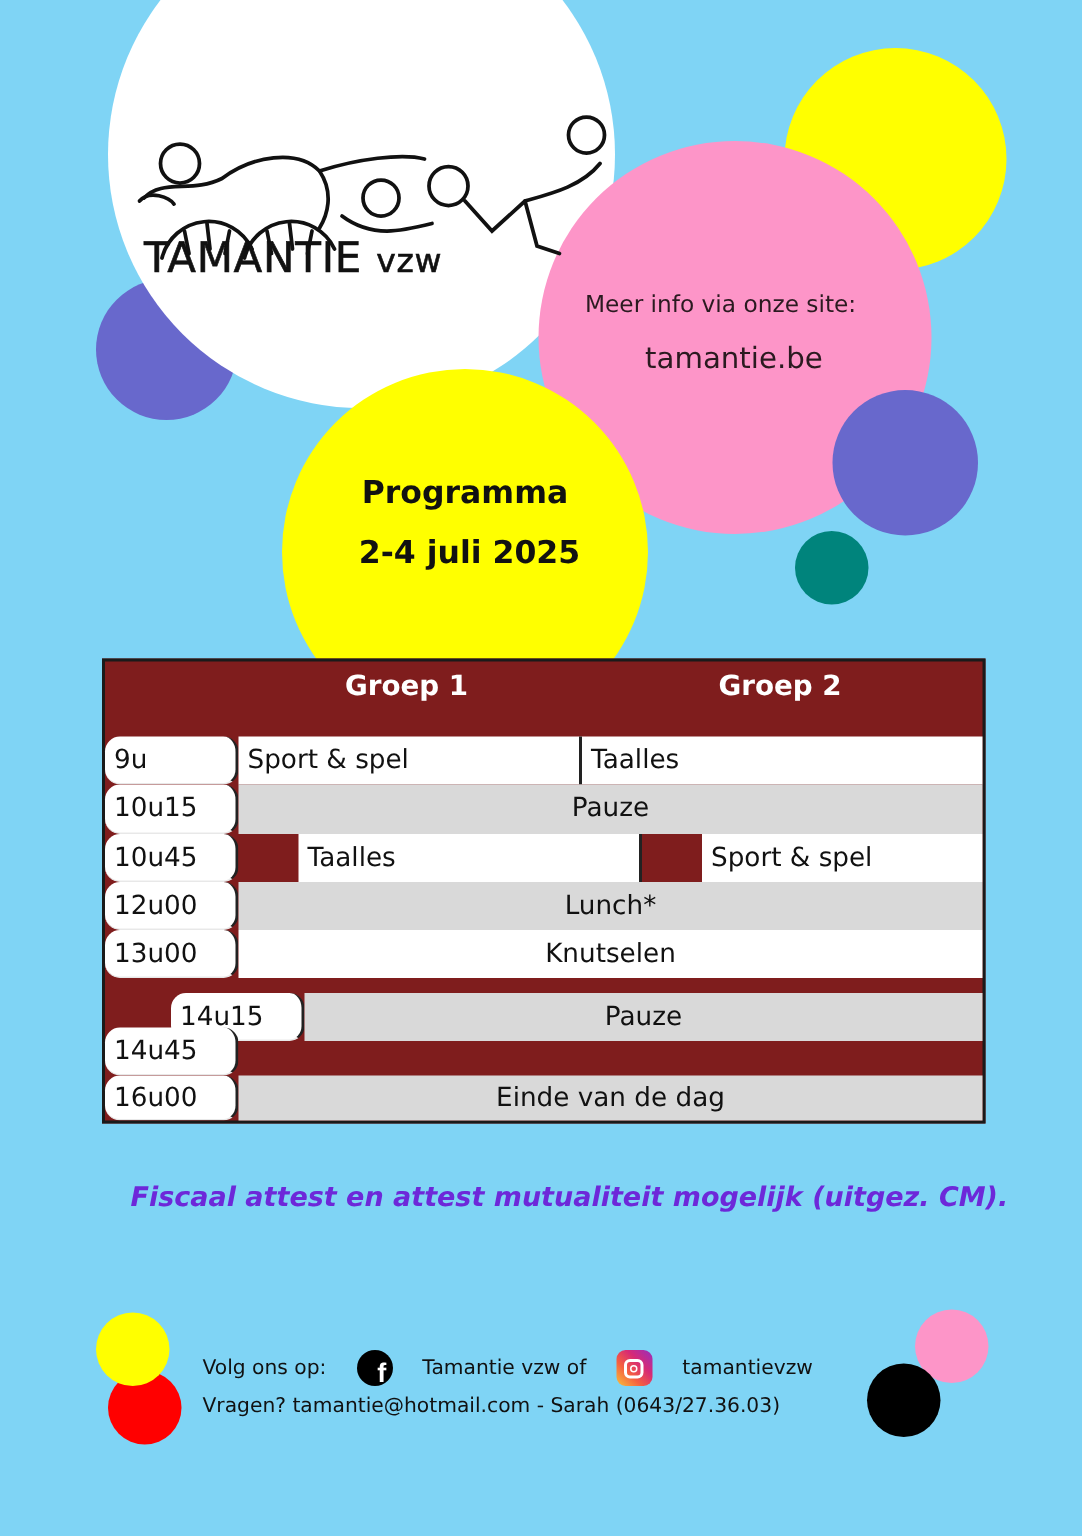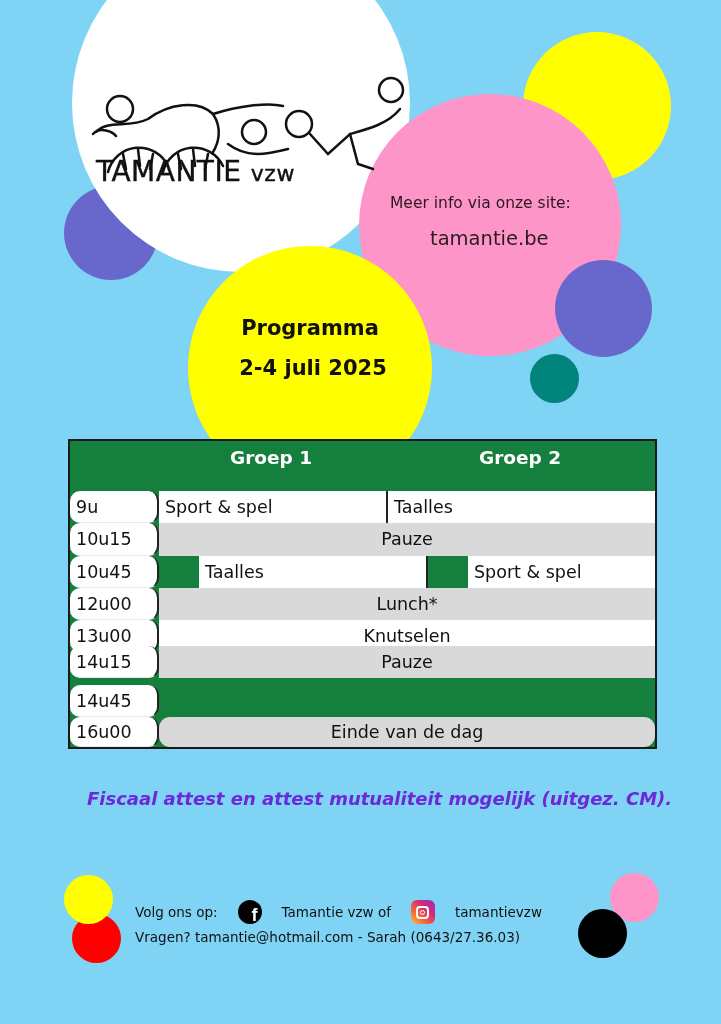--- a/index.html
+++ b/index.html
@@ -16,21 +16,21 @@
     color:#111; -webkit-text-stroke:0.4px #111;
   }
   .logo-text .vzw { font-size:22px; }
   .site-label { position:absolute; left:390px; top:194px; font-size:15.5px; color:#2b1a20; }
   .site-url { position:absolute; left:430px; top:227px; font-size:19.5px; color:#2b1a20; }
   .title1 { position:absolute; left:188px; width:244px; text-align:center; top:316px; font-weight:bold; font-size:21px; }
   .title2 { position:absolute; left:188px; width:250px; text-align:center; top:356px; font-weight:bold; font-size:21px; }
 
   .table {
     position:absolute; left:68px; top:439px; width:589px; height:310px;
-    background:#15803d; box-sizing:border-box; border:2px solid #1a1a1a;text-decoration:underline;
+    background:#7f1d1d; box-sizing:border-box; border:2px solid #1a1a1a;text-decoration:underline;
   }
   .thead { height:50px; position:relative; }
   .thead .h { position:absolute; top:6px; color:#fff; font-weight:bold; font-size:18.5px; }
   .row { position:absolute; left:0; right:0; height:32.3px; display:flex; }
   .row .time {
     width:89px; background:#fff; font-size:17.5px; padding-left:6px; box-sizing:border-box;
     line-height:32px; border-right:2px solid #222; border-bottom:1px solid #e8e8e8;border-radius:10px;
   }
   .row .cell { font-size:17.5px; line-height:32px; box-sizing:border-box; }
   .row .c1 { width:229px; padding-left:6px; border-right:2px solid #222; }
@@ -110,30 +110,30 @@
     <div class="cell c2 white">Sport &amp; spel</div>
   </div>
   <div class="row" style="top:146.9px;">
     <div class="time">12u00</div>
     <div class="cell span grey">Lunch*</div>
   </div>
   <div class="row" style="top:179.2px;">
     <div class="time">13u00</div>
     <div class="cell span white">Knutselen</div>
   </div>
-  <div class="row" style="top:205px;">
+  <div class="row" style="top:221px;padding-left:44px;">
     <div class="time">14u15</div>
     <div class="cell span grey">Pauze</div>
   </div>
   <div class="row" style="top:243.8px;">
     <div class="time">14u45</div>
   </div>
   <div class="row" style="top:276.1px;height:30px;">
     <div class="time" style="line-height:30px;">16u00</div>
-    <div class="cell span grey" style="line-height:30px;border-radius:11px;">Einde van de dag</div>
+    <div class="cell span grey" style="line-height:30px;">Einde van de dag</div>
   </div>
 </div>
 
 <div class="note">Fiscaal attest en attest mutualiteit mogelijk (uitgez. CM).</div>
 
 <div class="circle" style="left:72px;top:914px;width:49px;height:49px;background:#ff0000;"></div>
 <div class="circle" style="left:64px;top:875px;width:49px;height:49px;background:#ffff00;"></div>
 <div class="circle" style="left:610px;top:873px;width:49px;height:49px;background:#fd95c8;"></div>
 <div class="circle" style="left:578px;top:909px;width:49px;height:49px;background:#000;"></div>
 

